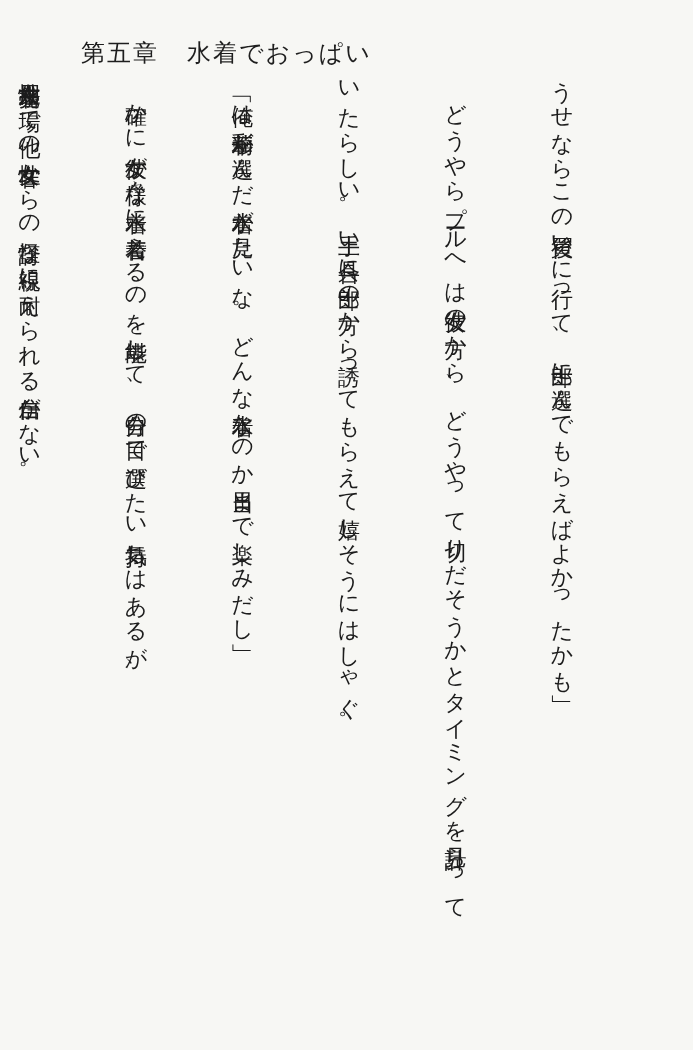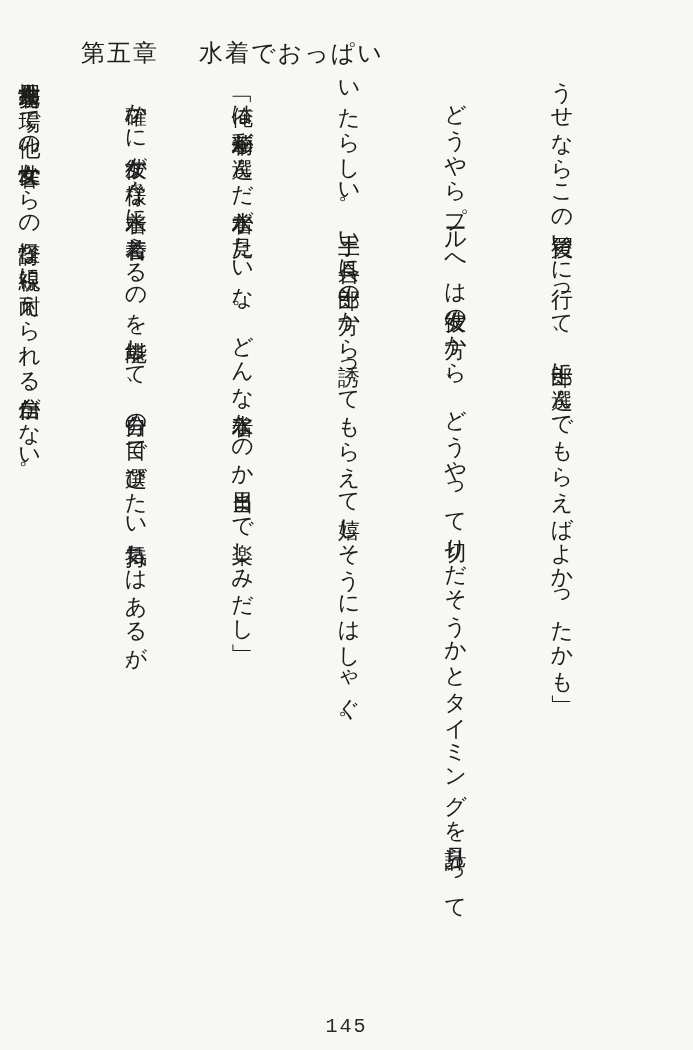--- a/index.html
+++ b/index.html
@@ -21,21 +21,21 @@
   .chapter-header {
     position: absolute;
     top: 10px;
     left: 49px;
     font-size: 24px;
     color: #1e1e1e;
     letter-spacing: 2px;
     white-space: pre;
   }
   .chapter-title-label {
-    margin-left: 40px;
+    margin-left: 28px;
   }
   .text-block {
     position: absolute;
     top: 66px;
     right: 42px;
     width: 608px;
     height: 942px;
     writing-mode: vertical-rl;
     text-orientation: mixed;
     font-size: 22px;
@@ -82,15 +82,14 @@
     
     
     
     
     
     
     
     
   </div>
 
-  <div class="page-number">145</div>
 
 </div>
 
 </body></html>

